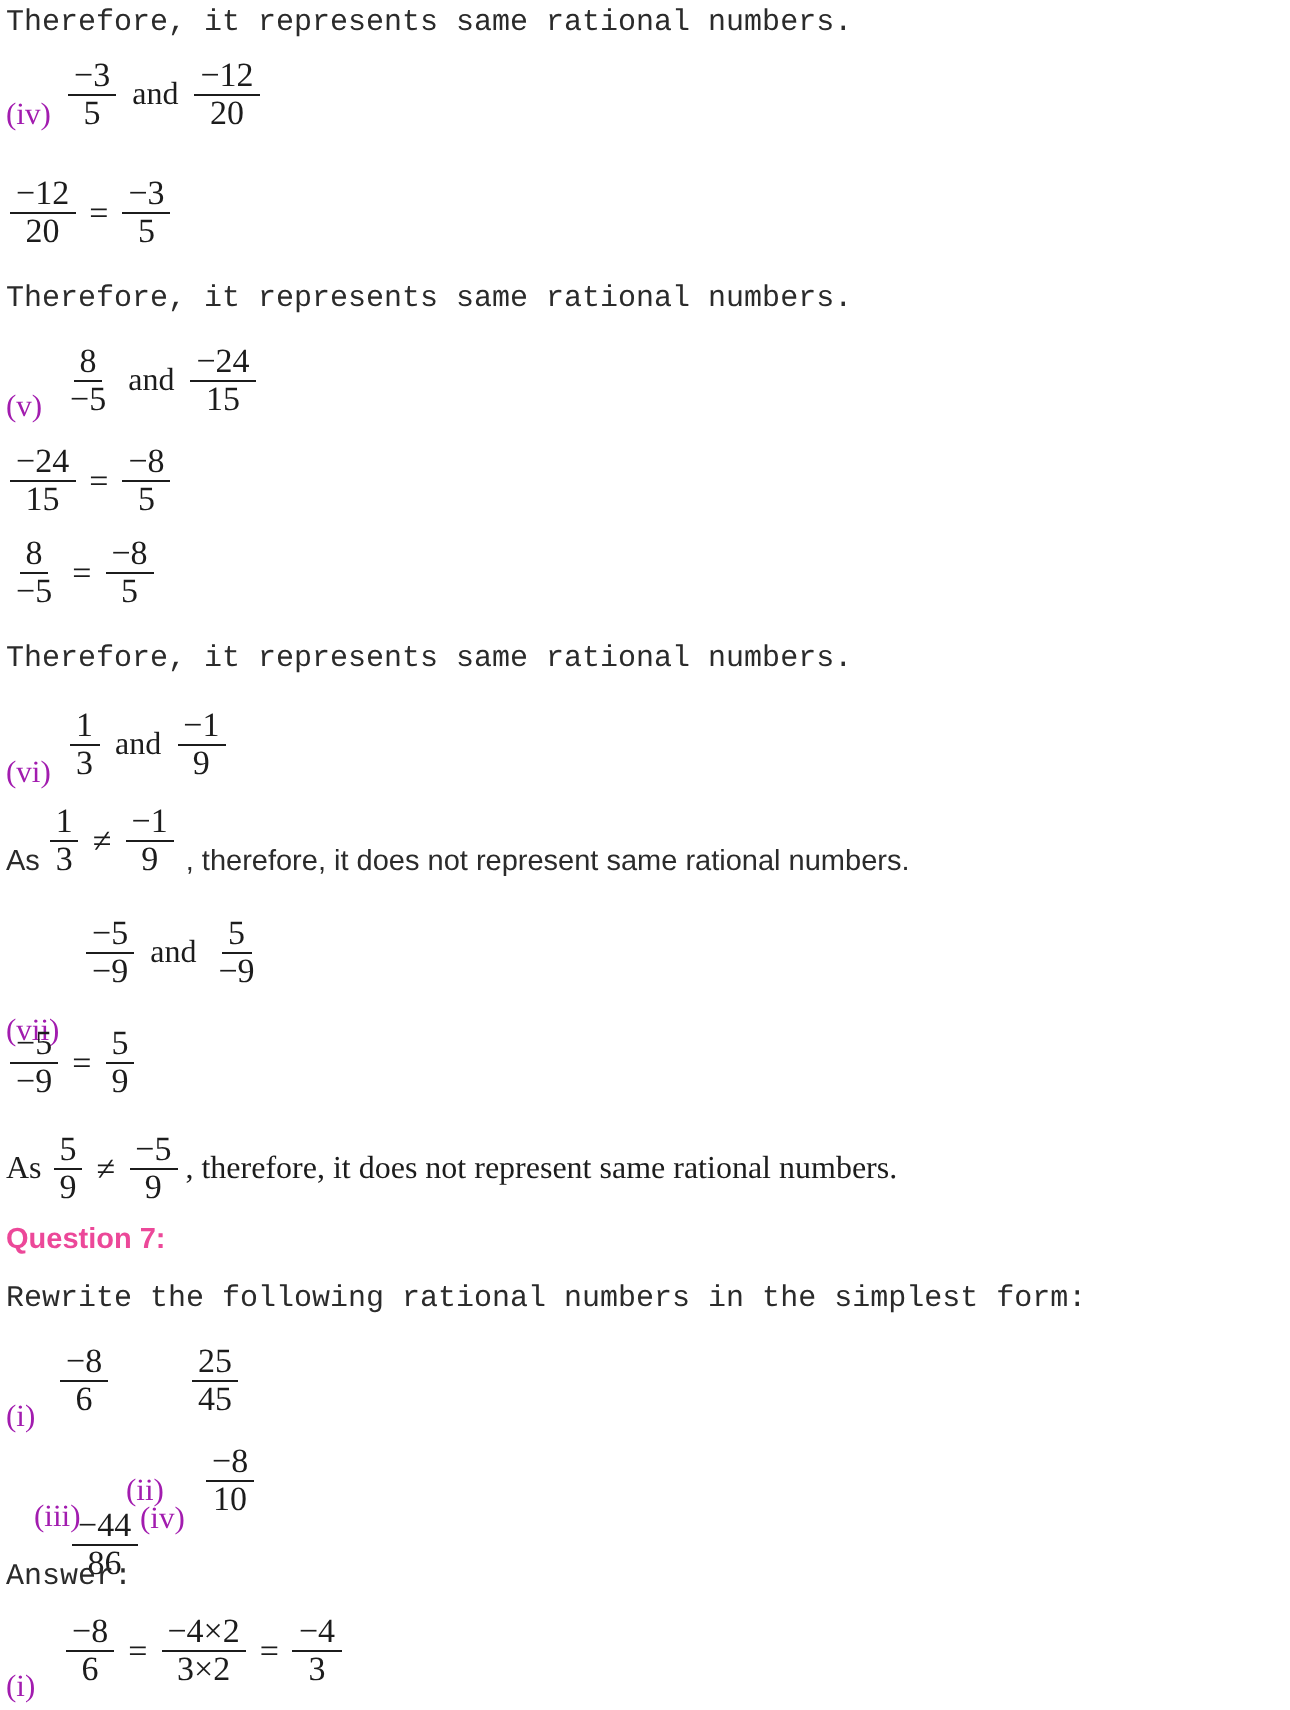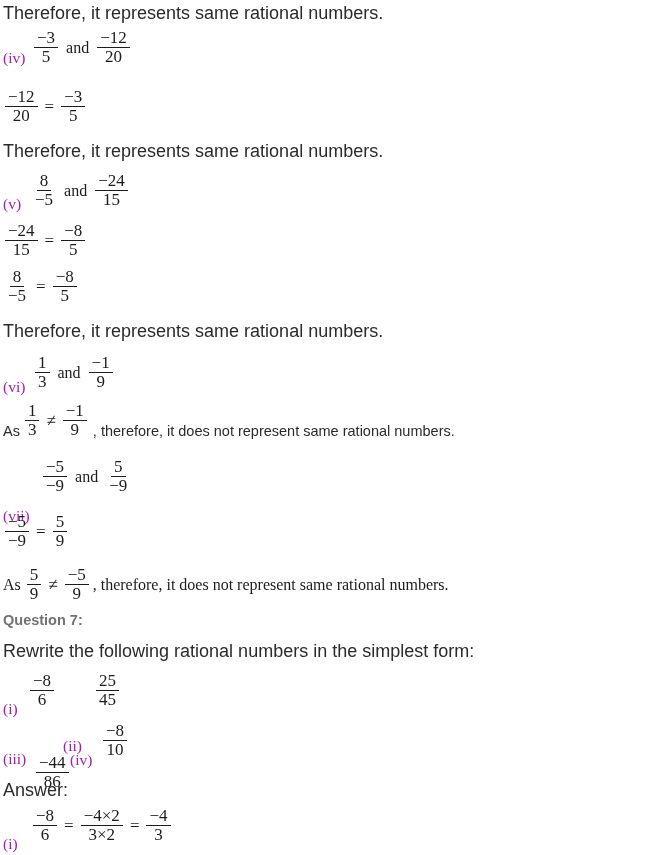--- a/index.html
+++ b/index.html
@@ -16,32 +16,32 @@
   }
   .page {
     position: relative;
     width: 645px;
     height: 855px;
   }
 
   
   .sans-line {
     position: absolute;
-    font-family: Liberation Sans, sans-serif;
-    font-size: 18px;
+    font-family: Liberation Mono, monospace;
+    font-size: 15px;
     color: #2b2b2b;
     white-space: nowrap;
     line-height: 1;
   }
   .q-heading {
     position: absolute;
     font-family: "Liberation Sans", sans-serif;
     font-size: 14.5px;
     font-weight: bold;
-    color: #737373;
+    color: #ec4899;
     white-space: nowrap;
     line-height: 1;
   }
 
   
   .math {
     position: absolute;
     font-family: "Liberation Serif", serif;
     color: #1c1c1c;
     white-space: nowrap;
@@ -293,21 +293,21 @@
 
   <div class="roman-label" style="left:63px; top:702px;margin-top:36px;">(ii)</div>
 
   <div class="math" style="left:94px; top:672px;">
     <span class="frac">
       <span class="num">25</span>
       <span class="den">45</span>
     </span>
   </div>
 
-  <div class="roman-label" style="left:3px; top:751px;text-align:right;">(iii)</div>
+  <div class="roman-label" style="left:17px; top:751px;text-align:right;">(iii)</div>
 
   <div class="math" style="left:34px; top:722px;margin-top:32px;">
     <span class="frac">
       <span class="num">−44</span>
       <span class="den">86</span>
     </span>
   </div>
 
   <div class="roman-label" style="left:70px; top:752px;">(iv)</div>
 

